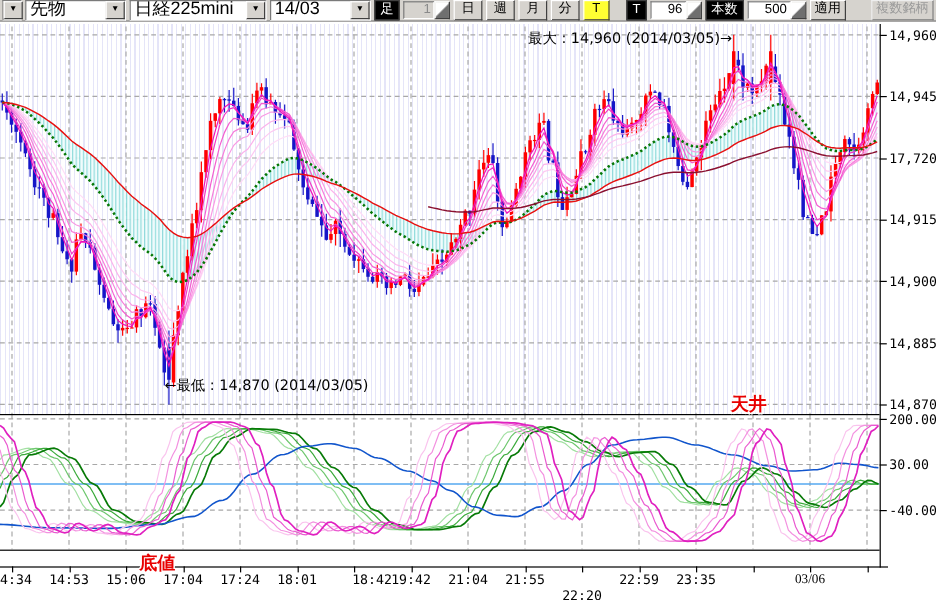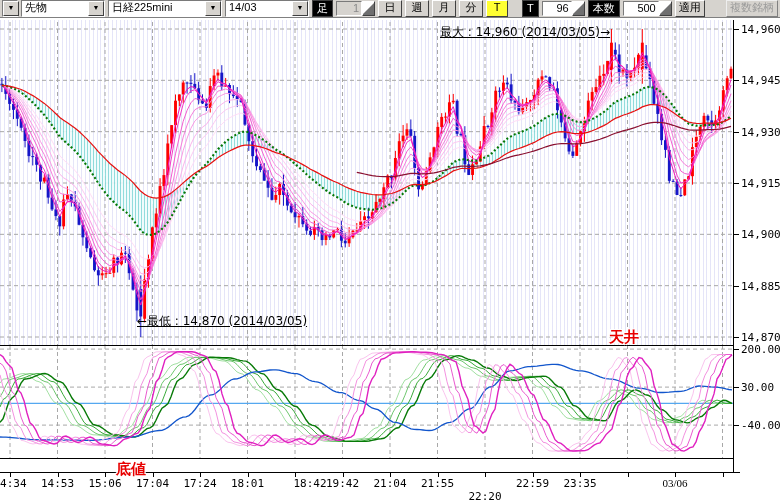--- a/index.html
+++ b/index.html
@@ -6,21 +6,21 @@
   body{width:780px;height:500px;overflow:hidden;background:#fff;
        font-family:"Liberation Sans","DejaVu Sans",sans-serif;}
   #screen{position:relative;width:780px;height:500px;background:#fff;}
 
   
   #toolbar{position:absolute;left:0;top:0;width:780px;height:18px;
            background:#d6d3ce;border-bottom:1px solid #808080;
            display:flex;align-items:center;gap:3px;padding:0 2px;box-sizing:border-box;}
   .combo{display:flex;height:15px;background:#fff;
          border:1px solid;border-color:#7a7a7a #fff #fff #7a7a7a;align-items:stretch;}
-  .combo .val{font-size:11px;line-height:13px;padding:0 3px;color:#000;white-space:nowrap;overflow:hidden;}
+  .combo .val{font-size:15px;line-height:13px;padding:0 3px;color:#000;white-space:nowrap;overflow:hidden;}
   .combo .arrow{width:14px;background:#d6d3ce;border:1px solid;
                 border-color:#fff #404040 #404040 #fff;font-size:7px;line-height:11px;
                 text-align:center;color:#000;flex:0 0 auto;}
   .blkLabel{background:#000;color:#fff;font-size:11px;line-height:15px;height:15px;
             padding:0 4px;border:1px solid #404040;white-space:nowrap;}
   .btn{height:15px;background:#d6d3ce;border:1px solid;
        border-color:#fff #404040 #404040 #fff;font-size:11px;line-height:13px;
        padding:0 3px;text-align:center;white-space:nowrap;color:#000;}
   .btn.active{background:#ffff33;}
   .btn.disabled{color:#9a9a9a;border-color:#eee #808080 #808080 #eee;text-align:center;}
@@ -37,21 +37,21 @@
      background:repeating-linear-gradient(90deg,rgba(100,100,215,.17) 0px,rgba(100,100,215,.17) 1px,transparent 1px,transparent 3.86px);}
   #osc-plot{position:absolute;left:0;top:345px;width:733px;height:113px;background:#fff;}
   svg{display:block;}
   .hline{position:absolute;background:#000;height:1px;}
   .vline{position:absolute;background:#000;width:1px;}
   .ylab{position:absolute;left:741px;width:39px;font:11px "DejaVu Sans Mono",monospace;color:#000;}
   .ytick{position:absolute;left:733px;width:6px;height:1px;background:#000;}
   .xlab{position:absolute;top:477px;width:44px;text-align:center;
         font:11px "DejaVu Sans Mono",monospace;color:#000;}
   .xtick{position:absolute;top:472px;width:1px;height:5px;background:#000;}
-  .anno{position:absolute;font:12px "DejaVu Sans","Liberation Sans",sans-serif;color:#000;white-space:nowrap;text-decoration:underline;}
+  .anno{position:absolute;font:12px "DejaVu Sans","Liberation Sans",sans-serif;color:#000;white-space:nowrap;}
   .redlab{position:absolute;font-weight:bold;font-size:15px;color:#e80000;white-space:nowrap;
           text-shadow:1px 1px 0 #fff,-1px -1px 0 #fff,1px -1px 0 #fff,-1px 1px 0 #fff;}
 </style>
 </head>
 <body>
 
 <div id="screen">
 
   <div id="toolbar">
     <div class="combo" style="width:14px">
@@ -559,21 +559,21 @@
   <div class="hline" style="left:0;top:345px;width:733px"></div>
   <div class="hline" style="left:0;top:458px;width:733px"></div>
   <div class="vline" style="left:733px;top:20px;height:453px"></div>
   <div class="hline" style="left:0;top:472px;width:740px"></div>
   <div id="axis-labels">
       <div class="ytick" style="top: 29px;"></div>
       <div class="ylab" style="top: 23px;">14,960</div>
       <div class="ytick" style="top: 80.3333px;"></div>
       <div class="ylab" style="top: 74.3333px;">14,945</div>
       <div class="ytick" style="top: 131.667px;"></div>
-      <div class="ylab" style="top: 125.667px;">14,930</div>
+      <div class="ylab" style="top: 125.667px;">17,720</div>
       <div class="ytick" style="top: 183px;"></div>
       <div class="ylab" style="top: 177px;">14,915</div>
       <div class="ytick" style="top: 234.333px;"></div>
       <div class="ylab" style="top: 228.333px;">14,900</div>
       <div class="ytick" style="top: 285.667px;"></div>
       <div class="ylab" style="top: 279.667px;">14,885</div>
       <div class="ytick" style="top: 337px;"></div>
       <div class="ylab" style="top: 331px;">14,870</div>
       <div class="ytick" style="top: 349.1px;"></div>
       <div class="ylab" style="top: 343.1px;">200.00</div>

